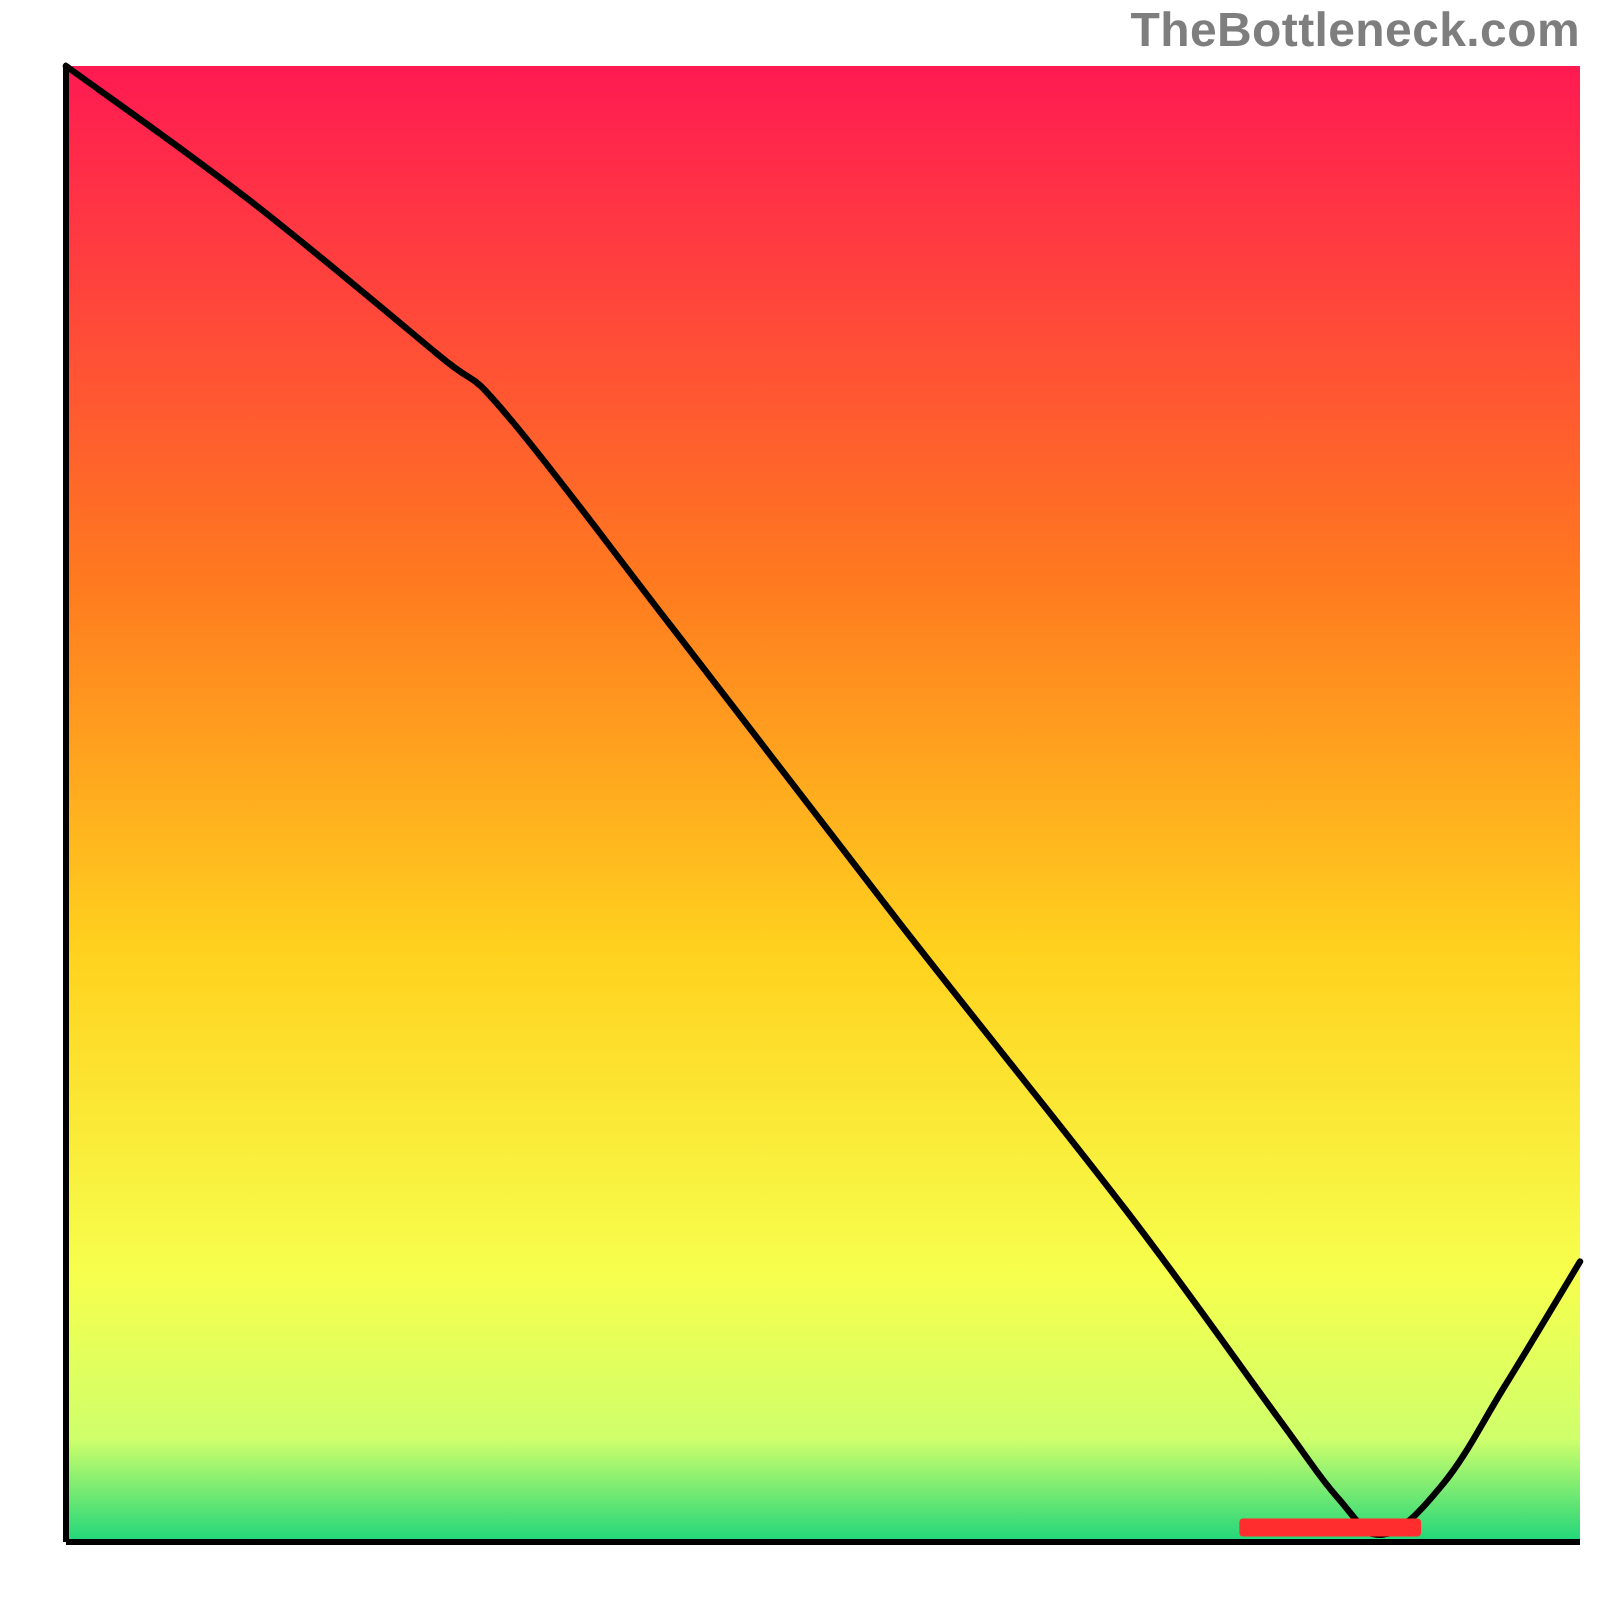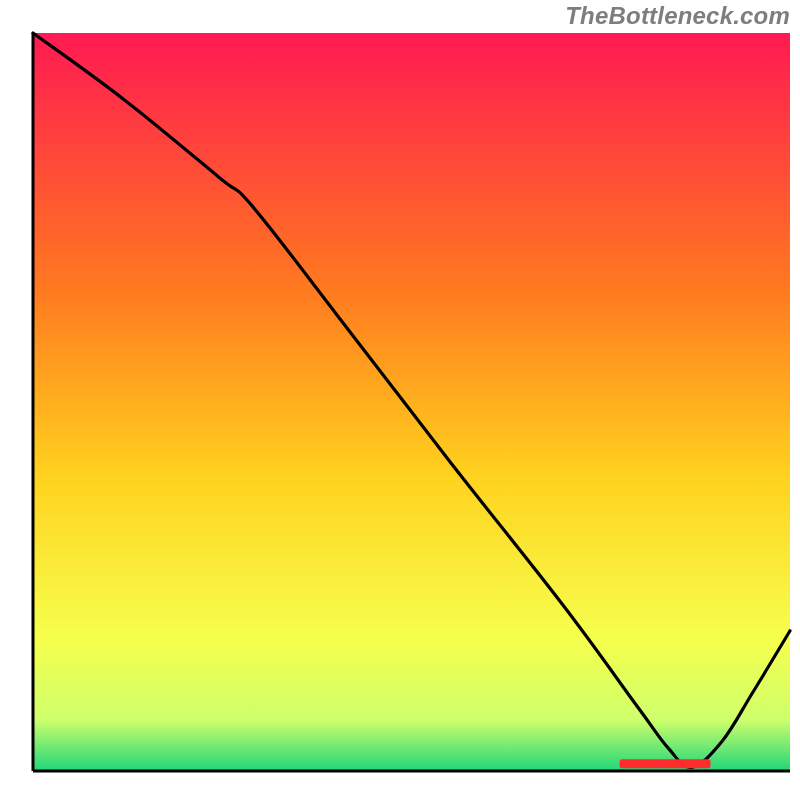--- a/index.html
+++ b/index.html
@@ -8,21 +8,20 @@
     width: 800px;
     height: 800px;
     background: #ffffff;
     overflow: hidden;
     font-family: -apple-system, BlinkMacSystemFont, "Segoe UI", Arial, sans-serif;
   }
   .wrap {
     position: relative;
     width: 800px;
     height: 800px;
-    font-style: italic;
   }
   .attribution {
     position: absolute;
     top: 2px;
     right: 10px;
     font-size: 24px;
     font-weight: 600;
     color: #7e7e7e;
     letter-spacing: 0.2px;
   }

